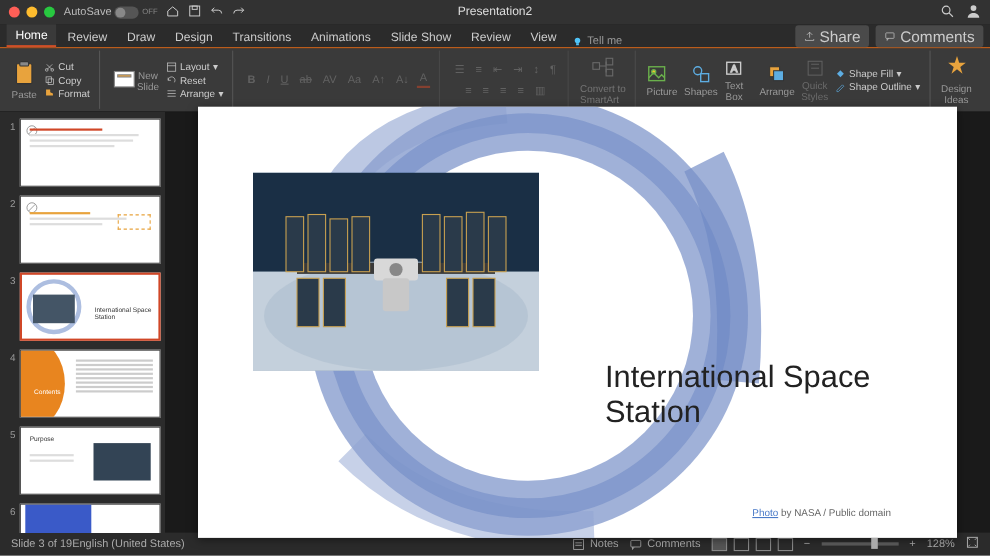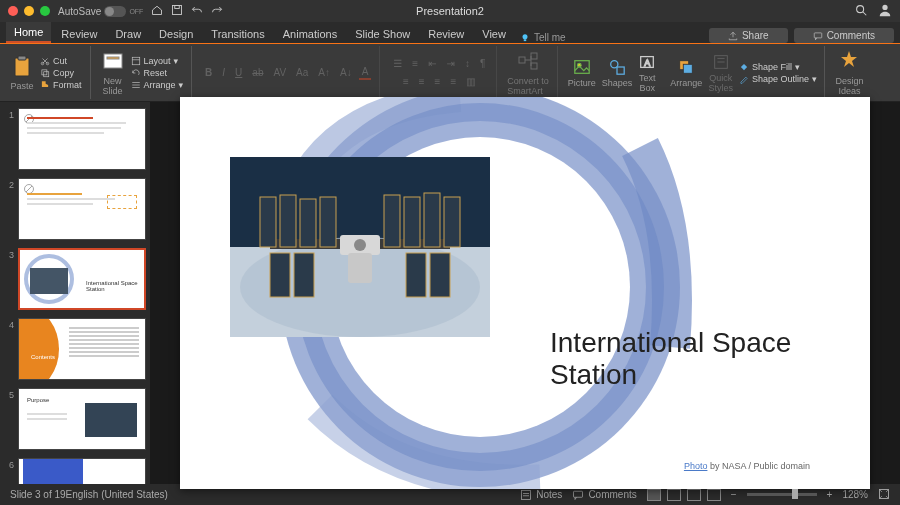--- a/index.html
+++ b/index.html
@@ -15,21 +15,21 @@
 .qat{display:flex;gap:8px;align-items:center;color:#ddd}
 .qat svg{width:12px;height:12px}
 .doc-title{position:absolute;left:50%;transform:translateX(-50%);font-size:11px;color:#ddd}
 .titlebar-right{margin-left:auto;display:flex;gap:10px;align-items:center}
 .titlebar-right svg{width:14px;height:14px}
 .tabs{height:22px;background:#2b2b2b;display:flex;align-items:end;padding:0 6px;gap:2px;border-bottom:1px solid #f97316}
 .tab{padding:4px 8px 3px;font-size:11px;color:#ccc;cursor:pointer}
 .tab.active{background:#3a3a3a;color:#fff;border-bottom:2px solid #cf4f28}
 .tell-me{display:flex;align-items:center;gap:4px;color:#999;margin-left:4px;font-size:10px}
 .tabs-right{margin-left:auto;display:flex;gap:6px;align-items:center}
-.pill{background:#4a4a4a;padding:2px 19px;border-radius:3px;font-size:10px;display:flex;align-items:center;gap:4px}
+.pill{background:#4a4a4a;padding:2px 8px;border-radius:3px;font-size:14px;display:flex;align-items:center;gap:4px}
 .ribbon{height:58px;background:#3a3a3a;display:flex;align-items:center;padding:2px 6px;gap:6px;border-bottom:1px solid #222}
 .rgroup{display:flex;flex-direction:column;align-items:center;gap:1px;padding:0 4px;height:100%;justify-content:center}
 .rgroup.sep{border-right:1px solid #555;padding-right:8px}
 .rlabel{font-size:9px;color:#999;margin-top:2px}
 .ricon{width:18px;height:18px;display:flex;align-items:center;justify-content:center;color:#ccc}
 .ricon-lg{width:24px;height:24px}
 .rbtn-row{display:flex;gap:6px;align-items:center}
 .rbtn-col{display:flex;flex-direction:column;gap:2px;font-size:9px;color:#ccc}
 .rbtn-col>div{display:flex;align-items:center;gap:3px}
 .mini{width:10px;height:10px}
@@ -181,21 +181,21 @@
             <svg class="mini" viewBox="0 0 16 16" fill="#e8a33d">
               <path d="M3 2h6v4l4 2v3H3z"></path>
             </svg>
             <span>Format</span>
           </div>
       </div>
     </div>
   </div>
   <div class="rgroup sep">
     <div class="rbtn-row">
-      <div style="display:flex;flex-direction:column;align-items:center">
+      <div style="display:flex;flex-direction:row;align-items:center">
         <div class="ricon ricon-lg">
             <svg viewBox="0 0 24 24" fill="#fff" stroke="#888">
               <rect x="3" y="4" width="18" height="14"></rect>
               <rect x="6" y="7" width="12" height="2" fill="#e8a33d"></rect>
             </svg>
           </div>
         <div class="rlabel" style="white-space:pre;text-align:center">New
 Slide</div>
       </div>
       <div class="rbtn-col">
@@ -263,21 +263,21 @@
           <rect x="15" y="4" width="6" height="6"></rect>
           <rect x="15" y="14" width="6" height="6"></rect>
           <path d="M9 11h6M15 7v10"></path>
         </svg>
       </div>
     <div class="rlabel" style="white-space:pre;text-align:left">Convert to
 SmartArt</div>
   </div>
   <div class="rgroup">
     <div class="rbtn-row">
-      <div style="display:flex;flex-direction:column;align-items:center">
+      <div style="display:flex;flex-direction:column;align-items:flex-start">
           <div class="ricon">
             <svg viewBox="0 0 20 20" fill="none" stroke="#6ab04c" stroke-width="1.4">
               <rect x="2" y="3" width="16" height="14"></rect>
               <circle cx="7" cy="8" r="2" fill="#f9ca24"></circle>
               <path d="M2 14l5-5 5 5 3-3 3 3"></path>
             </svg>
           </div>
           <div class="rlabel">Picture</div>
         </div>
       <div style="display:flex;flex-direction:column;align-items:center">

